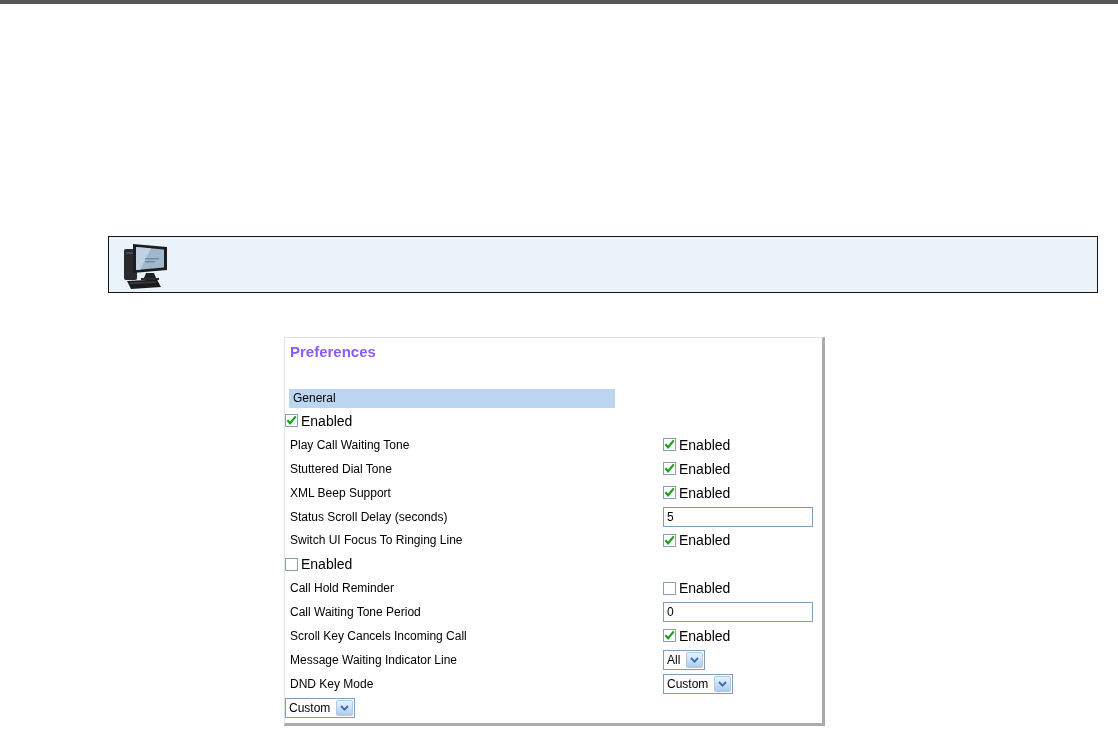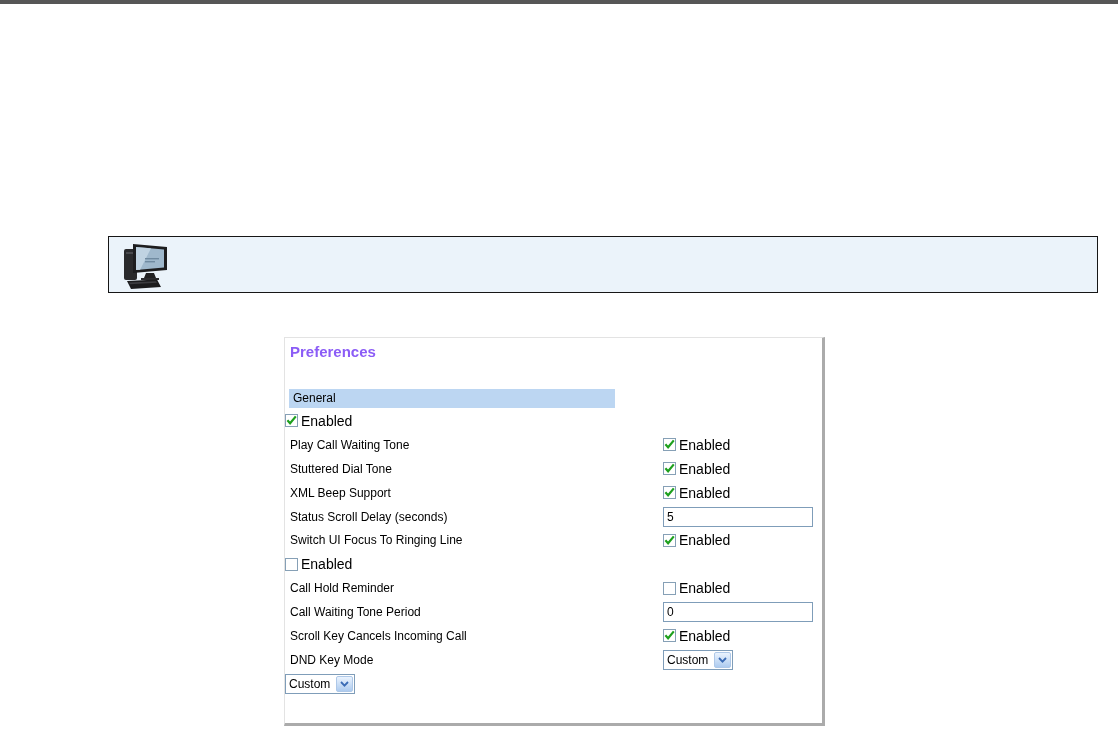--- a/index.html
+++ b/index.html
@@ -148,20 +148,33 @@
           <div class="ctl">
             <span class="cb">
               <svg width="13" height="13" viewBox="0 0 13 13">
                 <path d="M2.4 6.2 L5.1 9.2 L10.8 2.4" fill="none" stroke="#1EA01E" stroke-width="2.2"></path>
               </svg>
             </span>
             <span class="en">Enabled</span>
           </div>
         </div>
         <div class="row">
+          <span class="lab">Message Waiting Indicator Line</span>
+          <div class="ctl">
+            <div class="xp-select">
+              <span class="sv">All</span>
+              <span class="sa">
+                <svg width="9" height="6" viewBox="0 0 9 6">
+                  <path d="M1 1 L4.5 4.6 L8 1" fill="none" stroke="#3A6BB5" stroke-width="1.8"></path>
+                </svg>
+              </span>
+            </div>
+          </div>
+        </div>
+        <div class="row">
           <span class="lab">DND Key Mode</span>
           <div class="ctl">
             <div class="xp-select">
               <span class="sv">Custom</span>
               <span class="sa">
                 <svg width="9" height="6" viewBox="0 0 9 6">
                   <path d="M1 1 L4.5 4.6 L8 1" fill="none" stroke="#3A6BB5" stroke-width="1.8"></path>
                 </svg>
               </span>
             </div>

